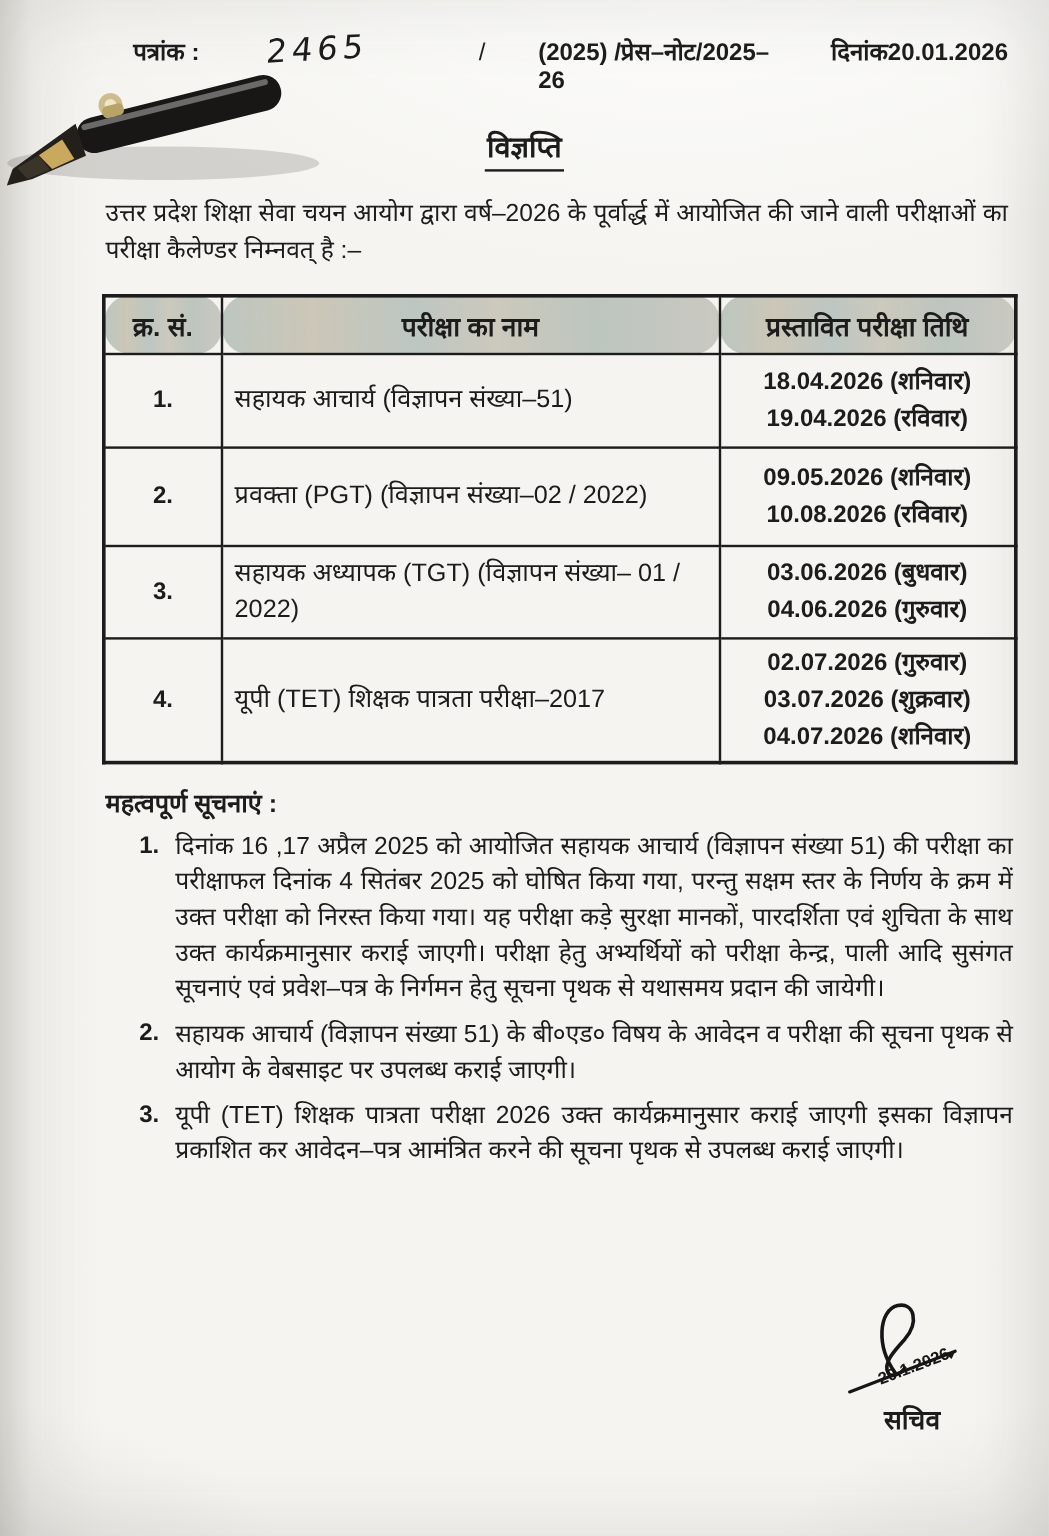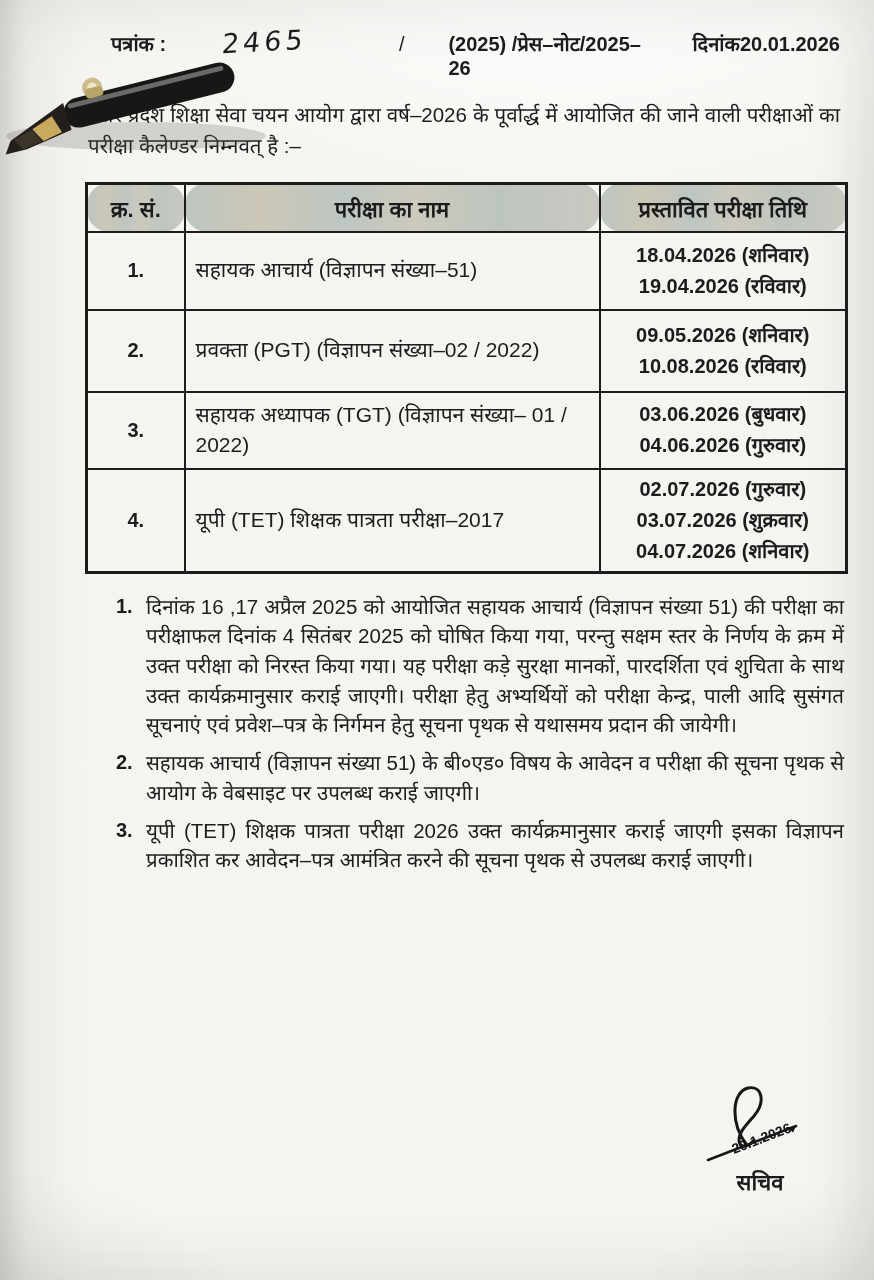--- a/index.html
+++ b/index.html
@@ -108,20 +108,23 @@
 
   <div class="refline">
     <span class="ref-label">पत्रांक :</span>
     <span class="ref-number">2465</span>
     <span class="ref-slash">/</span>
     <span class="ref-series">(2025) /प्रेस–नोट/2025–26</span>
     <span class="ref-date-label">दिनांक</span>
     <span class="ref-date">20.01.2026</span>
   </div>
 
+  <div class="subject-wrap">
+    <span class="subject">विज्ञप्ति</span>
+  </div>
 
   <p class="intro">उत्तर प्रदेश शिक्षा सेवा चयन आयोग द्वारा वर्ष–2026 के पूर्वार्द्ध में आयोजित की जाने वाली परीक्षाओं का परीक्षा कैलेण्डर निम्नवत् है :–</p>
 
   <table class="schedule">
     <colgroup>
         <col class="c-sno">
         <col class="c-name">
         <col class="c-dates">
       </colgroup>
     <thead>
@@ -162,20 +165,21 @@
         <td class="dates">
           <div>02.07.2026 (गुरुवार)</div>
           <div>03.07.2026 (शुक्रवार)</div>
           <div>04.07.2026 (शनिवार)</div>
         </td>
       </tr>
     </tbody>
   </table>
 
   <div class="notices">
+    <div class="notices-heading">महत्वपूर्ण सूचनाएं :</div>
 
     <div class="notice-item">
       <span class="notice-num">1.</span>
       <p class="notice-text">दिनांक 16 ,17 अप्रैल 2025 को आयोजित सहायक आचार्य (विज्ञापन संख्या 51) की परीक्षा का परीक्षाफल दिनांक 4 सितंबर 2025 को घोषित किया गया, परन्तु सक्षम स्तर के निर्णय के क्रम में उक्त परीक्षा को निरस्त किया गया। यह परीक्षा कड़े सुरक्षा मानकों, पारदर्शिता एवं शुचिता के साथ उक्त कार्यक्रमानुसार कराई जाएगी। परीक्षा हेतु अभ्यर्थियों को परीक्षा केन्द्र, पाली आदि सुसंगत सूचनाएं एवं प्रवेश–पत्र के निर्गमन हेतु सूचना पृथक से यथासमय प्रदान की जायेगी।</p>
     </div>
 
     <div class="notice-item">
       <span class="notice-num">2.</span>
       <p class="notice-text">सहायक आचार्य (विज्ञापन संख्या 51) के बी०एड० विषय के आवेदन व परीक्षा की सूचना पृथक से आयोग के वेबसाइट पर उपलब्ध कराई जाएगी।</p>
     </div>

